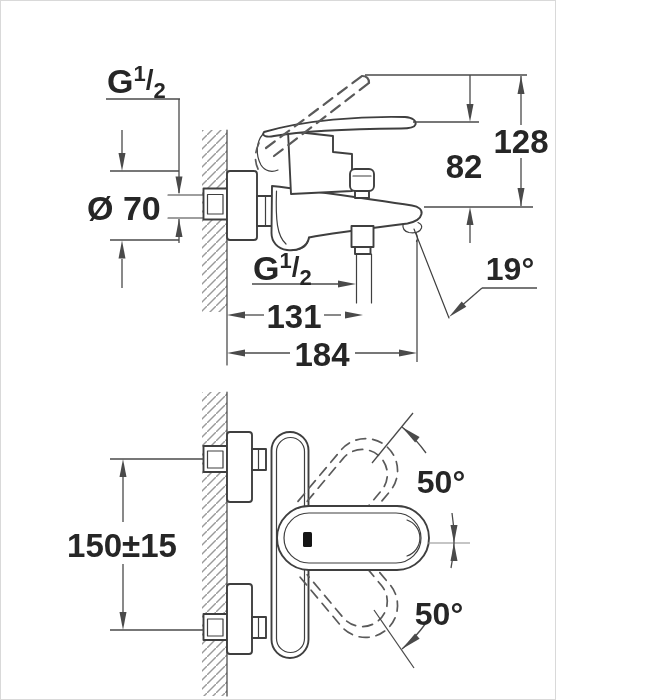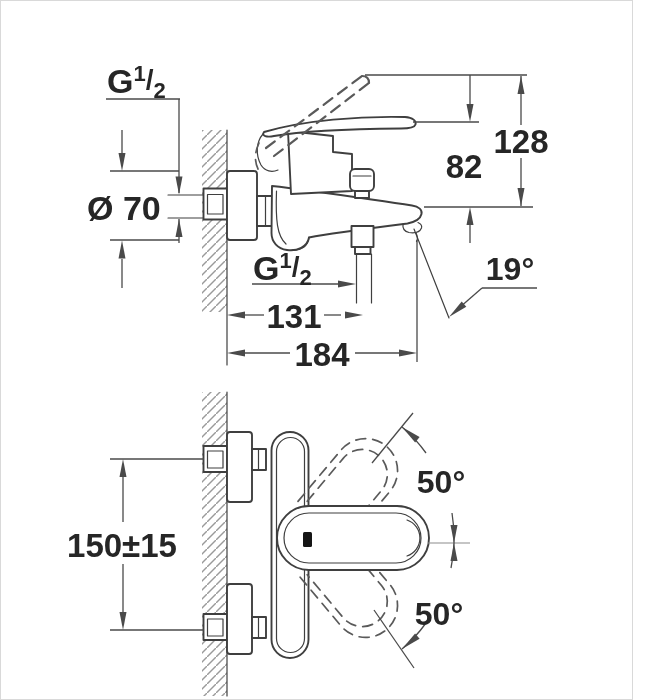--- a/index.html
+++ b/index.html
@@ -1,16 +1,16 @@
 <!DOCTYPE html>
 <html style="--background: #ffffff; --border: #d9d9d9; --line: #3f3f3f; --dim: #4a4a4a; --thin: #8c8c8c; --dash: #5a5a5a; --hatch: #9a9a9a; --mark: #151515; --text: #262626;"><head>
 <meta charset="utf-8">
 <style>
   html,body{margin:0;padding:0;background:#fff;}
-  .frame{position:relative;width:633px;height:700px;background:var(--background,#fff);
+  .frame{position:relative;width:556px;height:700px;background:var(--background,#fff);
          box-shadow:inset 0 0 0 1px var(--border,#d9d9d9);overflow:hidden;}
   svg{position:absolute;left:0;top:0;}
   .olw  {fill:#ffffff;stroke:var(--line,#3f3f3f);stroke-width:1.9;stroke-linejoin:round;}
   .ol2  {fill:none;stroke:var(--line,#3f3f3f);stroke-width:1.2;stroke-linejoin:round;stroke-linecap:round;}
   .dim  {fill:none;stroke:var(--dim,#4a4a4a);stroke-width:1.3;}
   .thin {fill:none;stroke:var(--thin,#8c8c8c);stroke-width:1.1;}
   .dash {fill:none;stroke:var(--dash,#5a5a5a);stroke-width:2.2;stroke-dasharray:11 7;stroke-linecap:round;}
   .dash2{fill:none;stroke:var(--dash,#5a5a5a);stroke-width:1.7;stroke-dasharray:10 7;stroke-linecap:round;}
   .arr  {fill:var(--dim,#4a4a4a);stroke:none;}
   .txt  {fill:var(--text,#262626);font-family:"Liberation Sans",sans-serif;font-weight:600;font-size:33px;}

